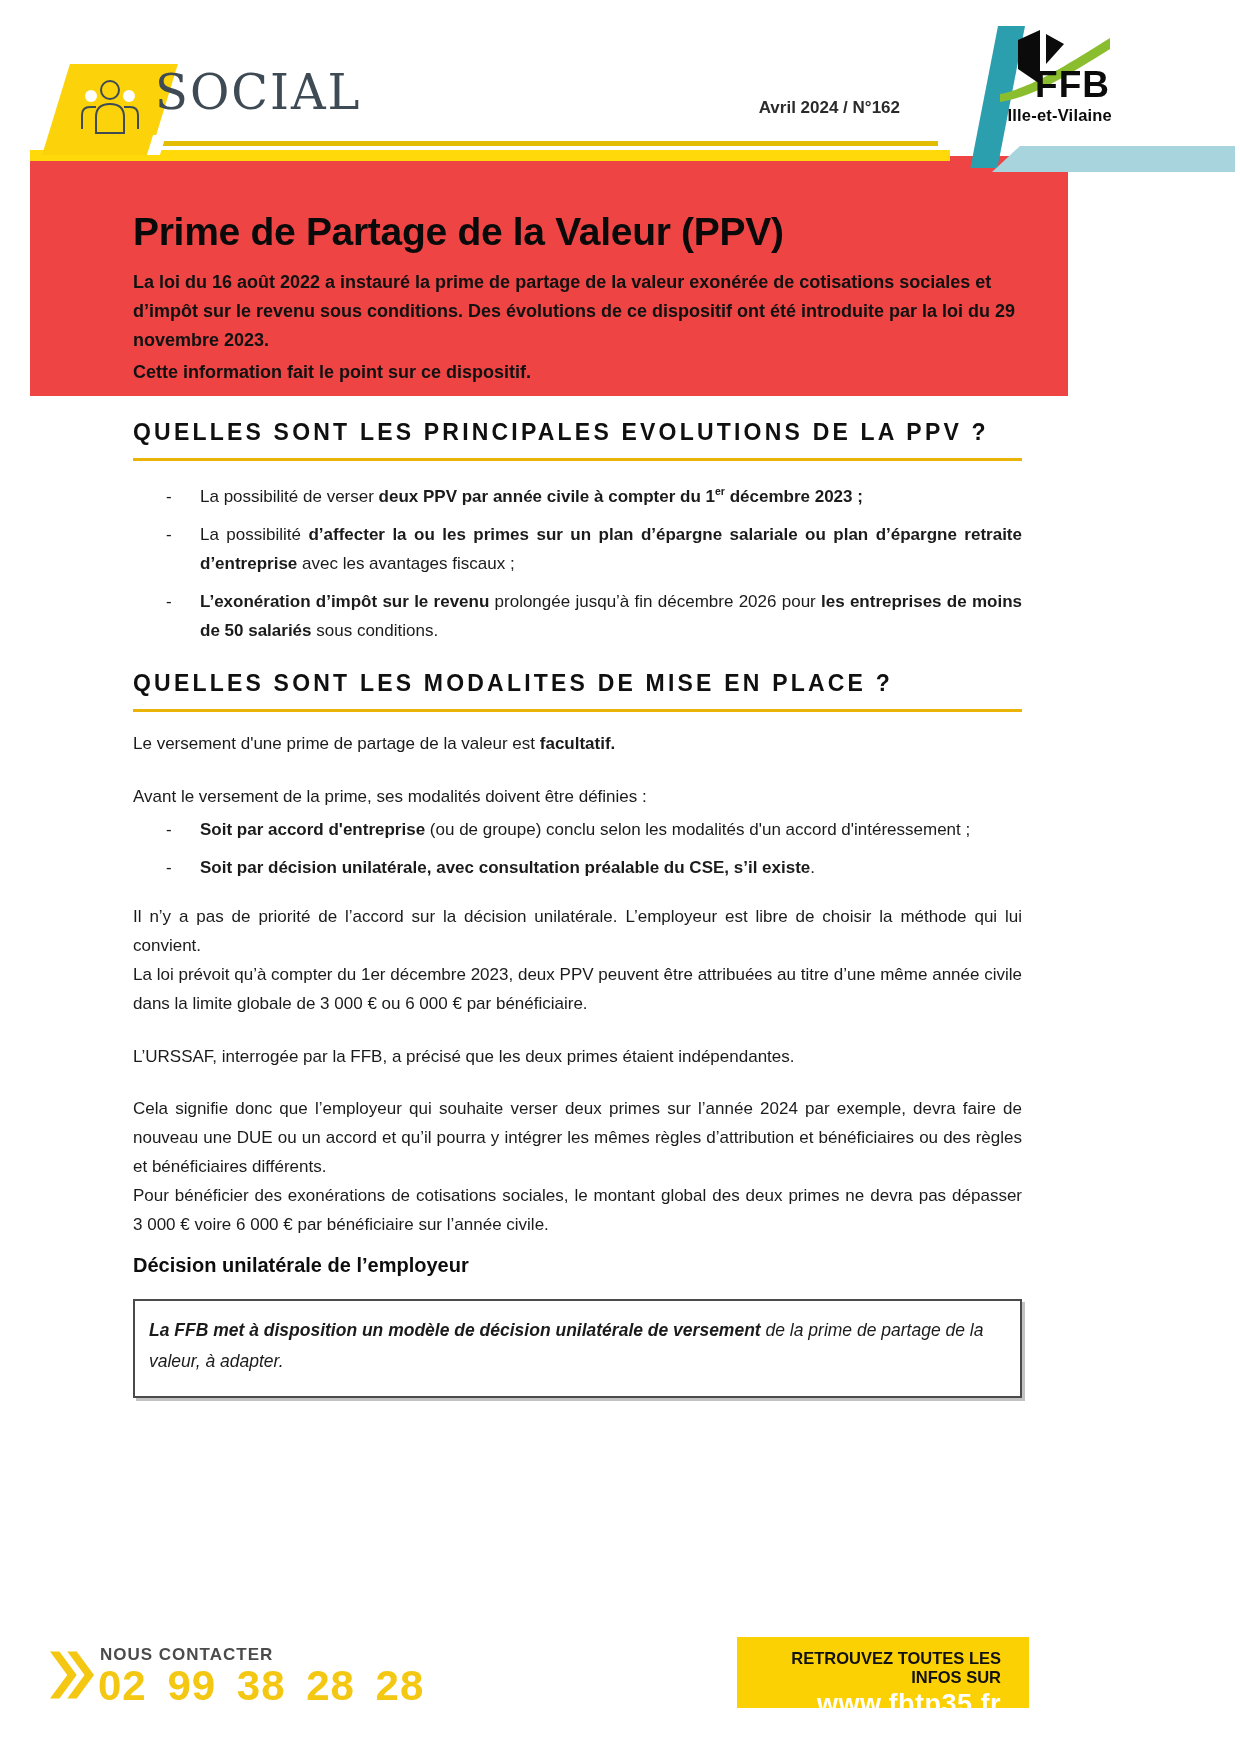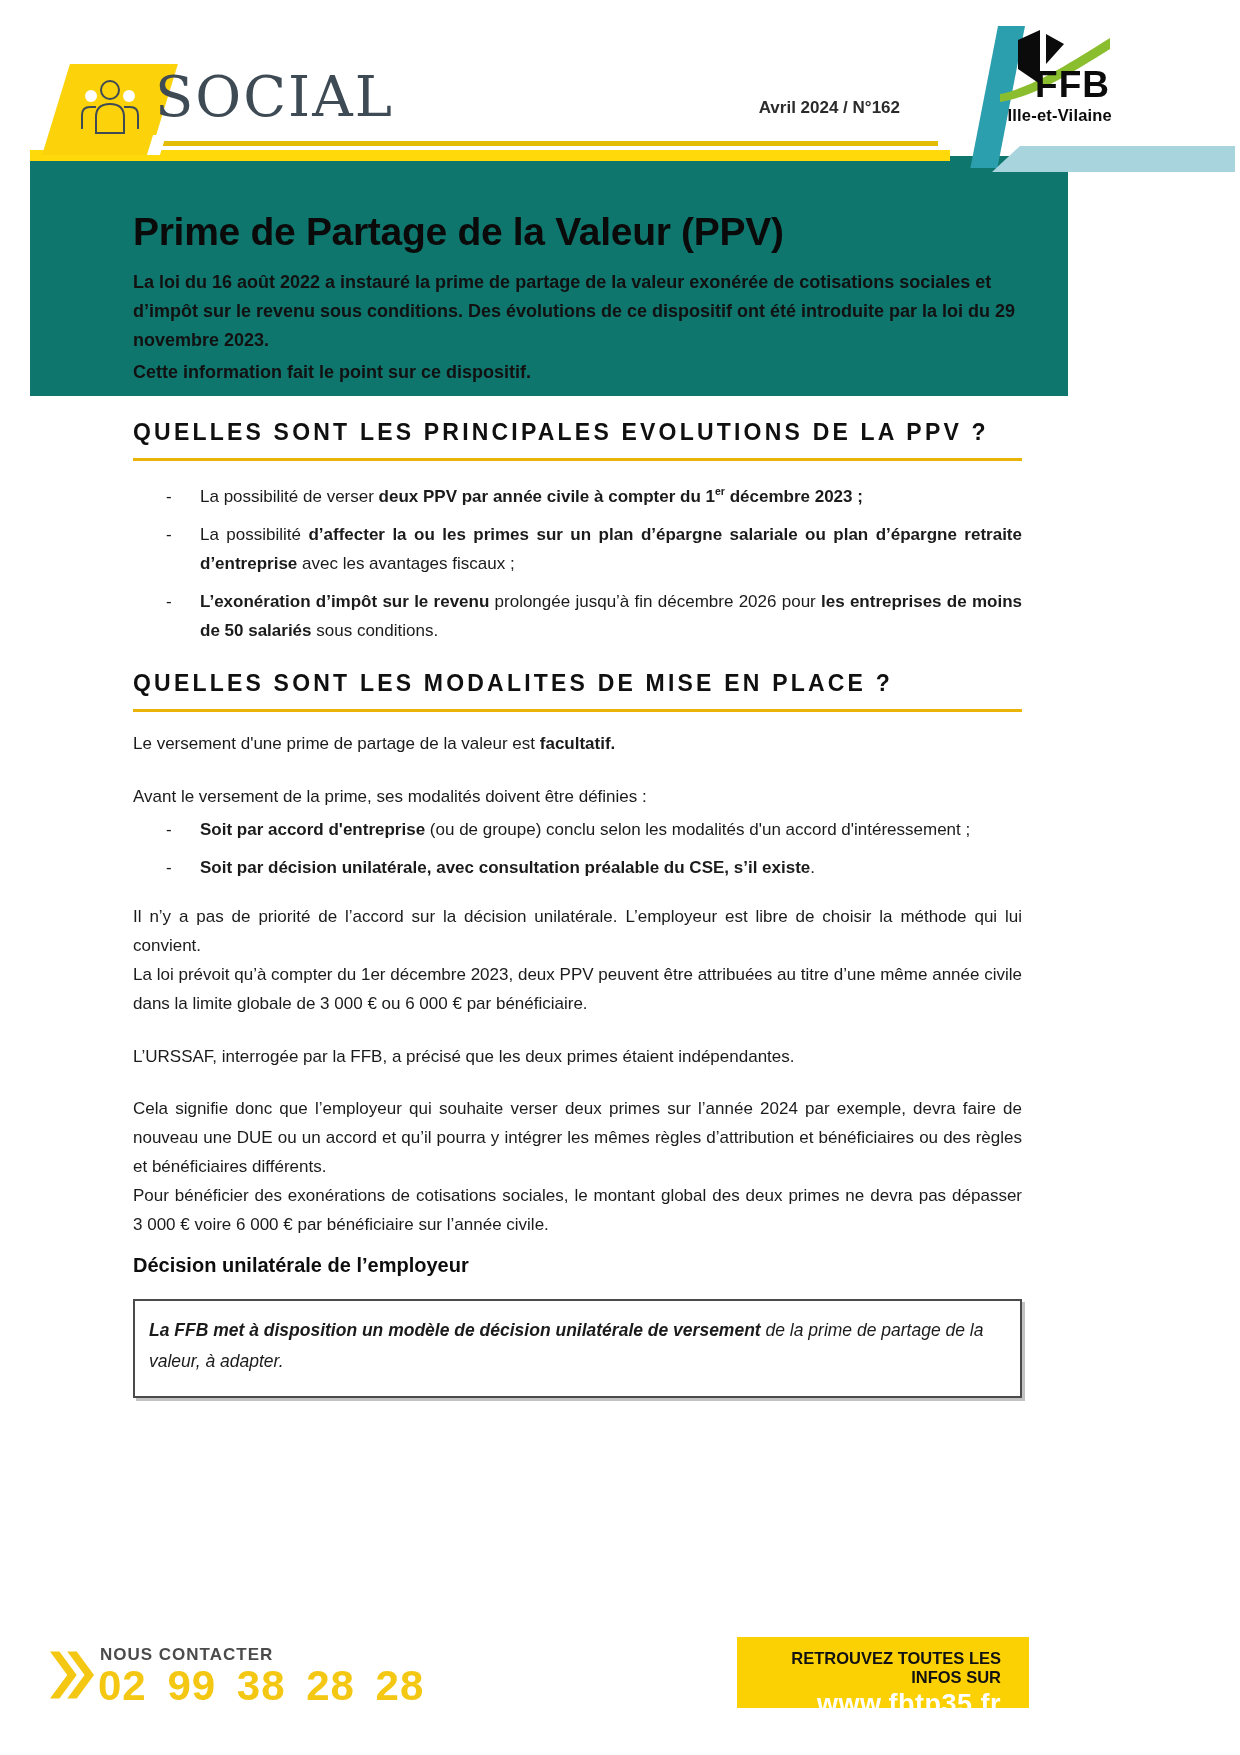--- a/index.html
+++ b/index.html
@@ -7,33 +7,33 @@
         font-family:"Liberation Sans",sans-serif;color:#1b1b1b;margin:0 auto;}
   .b{font-weight:bold;}
   sup{font-size:0.62em;vertical-align:super;line-height:0;}
 
   
   .hdr-line-thin{position:absolute;left:120px;top:141px;width:818px;height:5px;background:#E2BD04;z-index:1;}
   .hdr-line-thick{position:absolute;left:30px;top:150px;width:920px;height:11px;background:#FFD90A;z-index:1;}
   .hdr-white-slash{position:absolute;left:150px;top:135px;width:13px;height:20px;background:#fff;transform:skewX(-17deg);z-index:3;}
   .badge{position:absolute;left:56px;top:64px;width:108px;height:91px;background:#FCD30B;transform:skewX(-17deg);z-index:2;}
   .badge-inner{position:absolute;left:0;top:0;width:100%;height:100%;transform:skewX(17deg);display:flex;align-items:center;justify-content:center;}
-  .social-title{position:absolute;left:155px;top:64px;font-family:"DejaVu Serif",serif;font-size:56px;
+  .social-title{position:absolute;left:155px;top:64px;font-family:"DejaVu Serif",serif;font-size:48px;
         color:#3E4A54;letter-spacing:2px;z-index:2;}
   .issue{position:absolute;left:600px;top:98px;width:300px;text-align:right;font-size:17px;font-weight:bold;color:#2b2b2b;}
   .teal-stripe{position:absolute;left:998px;top:26px;width:27px;height:142px;background:#2C9FAE;transform:skewX(-11deg);transform-origin:top left;z-index:2;}
   .light-blue{position:absolute;left:992px;top:146px;width:243px;height:26px;background:#A8D4DE;
         clip-path:polygon(28px 0,100% 0,100% 100%,0 100%);z-index:3;}
   .ffb-logo{position:absolute;left:1000px;top:22px;width:112px;height:135px;z-index:4;}
   .ffb-art{position:absolute;left:0;top:0;}
   .ffb-name{position:absolute;right:2px;top:44px;font-size:37px;font-weight:bold;letter-spacing:1px;color:#0b0b0b;line-height:1;}
   .ffb-region{position:absolute;right:0px;top:84px;font-size:16.5px;font-weight:bold;color:#0b0b0b;letter-spacing:0.2px;}
 
   
-  .intro-panel{position:absolute;left:30px;top:156px;width:1038px;height:240px;background:#0f766e;z-index:0;}
+  .intro-panel{position:absolute;left:30px;top:156px;width:1038px;height:240px;background:#ef4444;z-index:0;}
   .intro-title{position:absolute;left:103px;top:28px;font-size:39px;font-weight:bold;color:#0a0a0a;letter-spacing:-0.3px;}
   .intro-lead{position:absolute;left:103px;top:94px;width:915px;font-size:18px;font-weight:bold;line-height:1.62;color:#111;}
   .intro-note{position:absolute;left:103px;top:188px;width:915px;font-size:18px;font-weight:bold;color:#111;}
 
   
   .content{position:absolute;left:133px;top:418px;width:889px;}
   .sec-h{font-size:23px;font-weight:bold;letter-spacing:3.2px;color:#101010;line-height:28px;
          padding-bottom:12px;border-bottom:3px solid #eab308;margin:0;}
   .sec-h.second{margin-top:24px;}
   .blist{list-style:none;margin:22px 0 0 0;padding:0;}

